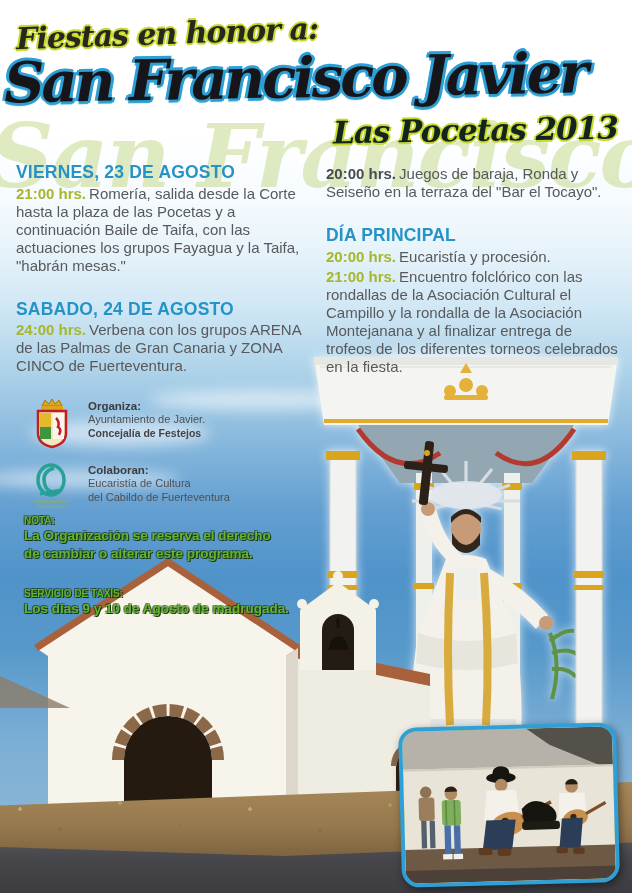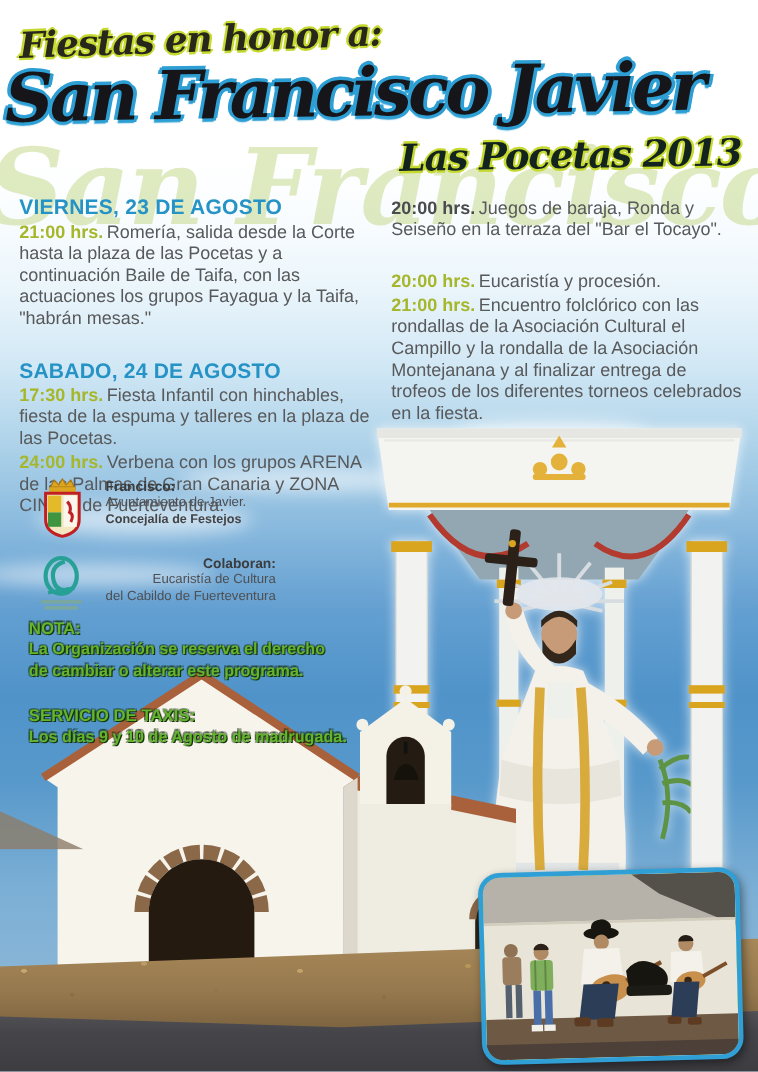--- a/index.html
+++ b/index.html
@@ -52,21 +52,21 @@
   
   .credit-row{position:absolute; left:30px; z-index:5; display:flex; align-items:flex-start;}
   .credit-row .logo{width:44px; margin-right:14px; flex:0 0 auto;}
   .credit-label{font-size:11.5px; font-weight:bold; color:#3b3c3e; margin:2px 0 1px 0;}
   .credit-line{font-size:11px; color:#4e4f52; margin:0; line-height:1.25;}
   .credit-line.bold{font-weight:bold; font-size:10.5px; color:#434446;}
   
   .note{position:absolute; left:24px; z-index:7;}
   .note p{margin:0; font-size:13.5px; font-weight:bold; color:#63b52c; line-height:1.3;
     text-shadow:1px 1px 0 #17350a, -1px -1px 0 rgba(20,40,8,.55), 1px -1px 0 rgba(20,40,8,.4), -1px 1px 0 rgba(20,40,8,.4);}
-  .note .lbl{font-size:14px;}
+  .note .lbl{font-size:10px;}
   
   .scene{position:absolute; z-index:2;}
   .clouds b{position:absolute; background:rgba(255,255,255,.55); border-radius:50%; filter:blur(7px); display:block;}
   .ground-cobbles{
     position:absolute; left:0; bottom:36px; width:632px; height:78px; z-index:3;
     background:
       radial-gradient(6px 4px at 20px 30px, #c4a76f 40%, transparent 42%),
       radial-gradient(5px 4px at 60px 50px, #8a6f45 40%, transparent 42%),
       radial-gradient(6px 4px at 120px 24px, #bb9c63 40%, transparent 42%),
       radial-gradient(5px 4px at 180px 46px, #93764c 40%, transparent 42%),
@@ -110,30 +110,30 @@
   <div class="maintitle">San Francisco Javier</div>
   <div class="subtitle">Las Pocetas 2013</div>
 
   <div class="col left">
     <section class="day-block">
       <h2 class="day-h">VIERNES, 23 DE AGOSTO</h2>
       <p class="event"><span class="time">21:00 hrs.</span><span>Romería, salida desde la Corte hasta la plaza de las Pocetas y a continuación Baile de Taifa, con las actuaciones  los grupos  Fayagua y la Taifa,  "habrán mesas."</span></p>
     </section>
     <section class="day-block">
       <h2 class="day-h">SABADO, 24 DE AGOSTO</h2>
-      <p class="event"><span class="time">17:30 hrs.</span><span>Fiesta Infantil con hinchables, fiesta de la espuma y talleres en la plaza de las Pocetas.</span></p>
       <p class="event"><span class="time">24:00 hrs.</span><span>Verbena  con los grupos ARENA de las Palmas de Gran Canaria y ZONA CINCO de Fuerteventura.</span></p>
     </section>
   </div>
 
   <div class="col right">
     <section class="day-block">
       <p class="event"><span class="time dark">20:00 hrs.</span><span>Juegos de baraja, Ronda y Seiseño en la terraza del "Bar el Tocayo".</span></p>
     </section>
     <section class="day-block">
+      <h2 class="day-h">DÍA PRINCIPAL</h2>
       <p class="event"><span class="time">20:00 hrs.</span><span>Eucaristía y procesión.</span></p>
       <p class="event"><span class="time">21:00 hrs.</span><span>Encuentro folclórico con las rondallas de la Asociación Cultural el Campillo y la rondalla de la Asociación Montejanana y al finalizar entrega de trofeos de los diferentes torneos celebrados en la fiesta.</span></p>
     </section>
   </div>
 
   <svg class="scene" style="right:0; top:333px; filter:drop-shadow(0 0 5px rgba(255,255,255,.75));" width="332" height="432" viewBox="0 0 332 432">
 
     <polygon points="14,24 318,24 308,92 24,92" fill="#f4f5f1"></polygon>
     <rect x="14" y="24" width="304" height="8" fill="#e6e7e2"></rect>
     <path d="M24,88 L308,88" stroke="#dfa92c" stroke-width="4" fill="none"></path>
@@ -266,27 +266,27 @@
     <svg class="logo" width="40" height="52" viewBox="0 0 40 52">
       <path d="M10,8 l3,-6 4,4 3,-5 3,5 4,-4 3,6 z" fill="#dca51f" stroke="#a97712" stroke-width="1"></path>
       <rect x="9" y="8" width="22" height="4" fill="#dca51f"></rect>
       <path d="M6,13 h28 v22 q0,11 -14,14 q-14,-3 -14,-14 z" fill="#f2e7c0" stroke="#c01f24" stroke-width="2.5"></path>
       <rect x="8" y="15" width="11" height="14" fill="#e3bb2a"></rect>
       <rect x="8" y="29" width="11" height="12" fill="#3f9440"></rect>
       <rect x="21" y="15" width="11" height="26" fill="#faf6ec"></rect>
       <path d="M24,20 q4,4 2,9 q4,2 1,8" stroke="#c02026" stroke-width="2.5" fill="none"></path>
     </svg>
     <div>
-      <p class="credit-label">Francisco:</p>
+      <p class="credit-label">Organiza:</p>
       <p class="credit-line">Ayuntamiento de Javier.</p>
       <p class="credit-line bold">Concejalía de Festejos</p>
     </div>
   </div>
 
-  <div class="credit-row" style="top:462px;text-align:right;">
+  <div class="credit-row" style="top:462px;">
     <svg class="logo" width="40" height="52" viewBox="0 0 40 52">
       <ellipse cx="19" cy="18" rx="13" ry="15" fill="none" stroke="#27a096" stroke-width="3.5"></ellipse>
       <path d="M22,6 q-13,4 -9,17 q3,9 13,6" fill="none" stroke="#27a096" stroke-width="3.5"></path>
       <path d="M8,32 l22,-4" stroke="#27a096" stroke-width="3"></path>
       <rect x="2" y="38" width="34" height="3" fill="#7aa79f"></rect>
       <rect x="5" y="43" width="28" height="3" fill="#7aa79f"></rect>
     </svg>
     <div>
       <p class="credit-label">Colaboran:</p>
       <p class="credit-line">Eucaristía de Cultura</p>

